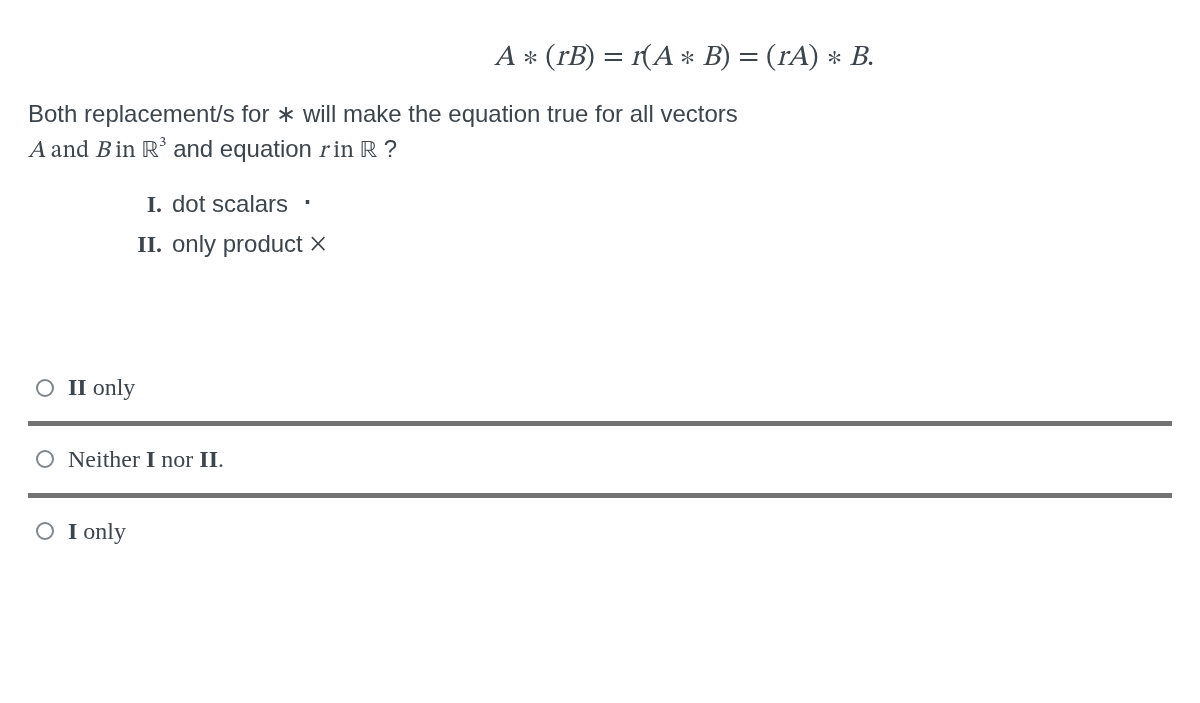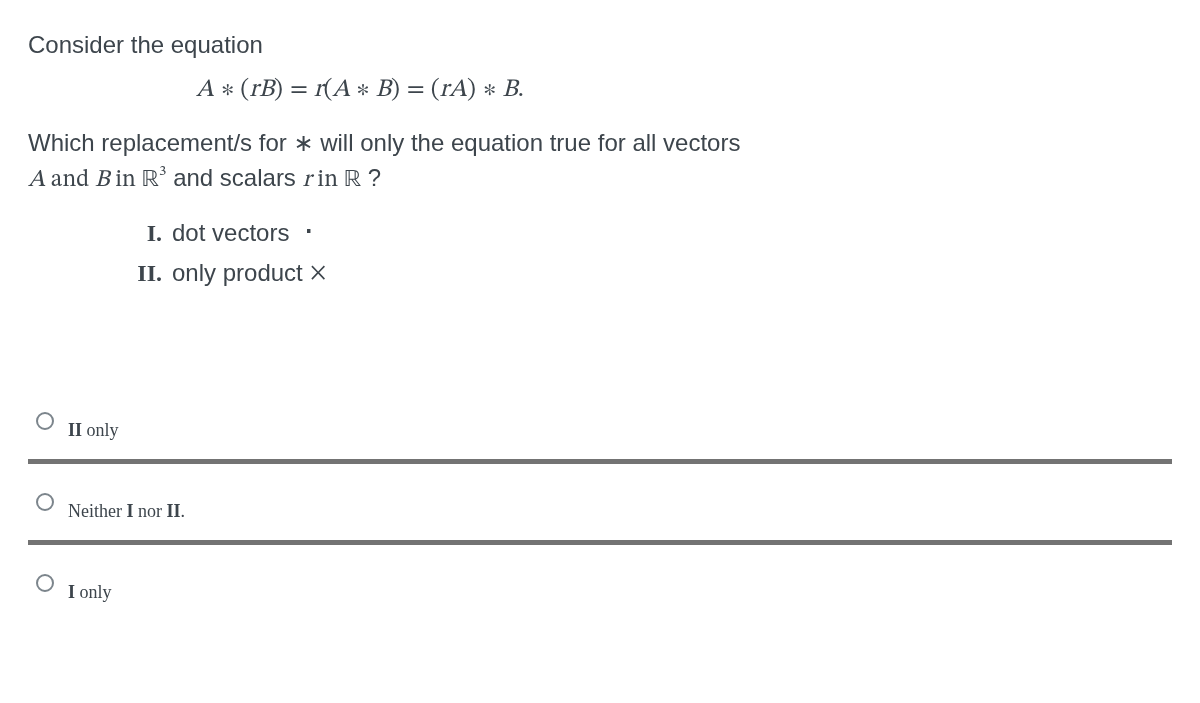--- a/index.html
+++ b/index.html
@@ -21,21 +21,22 @@
     font-family: "Cambria Math", "STIX Two Math", "Latin Modern Math", "Times New Roman", serif;
     font-style: normal;
   }
   .bb {
     font-family: "Cambria Math", "STIX Two Math", serif;
     font-style: normal;
   }
   .equation-line {
     padding-left: 168px;
     margin: 6px 0 18px 0;
-    font-size: 25px;
+    font-size: 29px;
+    text-align: center;
   }
   sup {
     font-size: 0.62em;
     vertical-align: 0.75em;
     line-height: 0;
   }
   .list {
     margin: 18px 0 0 0;
     padding-left: 100px;
   }
@@ -69,55 +70,53 @@
   .radio {
     width: 18px;
     height: 18px;
     border: 2px solid #7c858c;
     border-radius: 50%;
     flex: 0 0 auto;
     box-sizing: border-box;
   }
   .answer-text {
     font-family: "Times New Roman", serif;
-    font-size: 18px;
+    font-size: 24px;
     color: #3d454c;
-    margin-top: 18px;
   }
   .bold { font-weight: 700; }
   .roman { font-style: normal; }
   .dot-symbol { font-size: 36px; line-height: 0; position: relative; top: -4px;}
 </style>
 </head>
 <body>
 
 <div>
-  <div>Consider the equation</div>
 
   <div class="equation-line">
     <span class="math">A</span>
     <span class="math-up"> ∗ </span>
     <span class="math-up">(</span><span class="math">rB</span><span class="math-up">)</span>
     <span class="math-up"> = </span>
     <span class="math">r</span><span class="math-up">(</span><span class="math">A</span><span class="math-up"> ∗ </span><span class="math">B</span><span class="math-up">)</span>
     <span class="math-up"> = </span>
     <span class="math-up">(</span><span class="math">rA</span><span class="math-up">)</span>
     <span class="math-up"> ∗ </span>
     <span class="math">B</span><span class="math-up">.</span>
   </div>
 
   <div>
-    <span>Which replacement/s for ∗ will only the equation true for all vectors</span><br>
-    <span class="math">A</span><span class="math-up roman"> and </span><span class="math">B</span><span class="math-up roman"> in </span><span class="bb">ℝ</span><sup class="math-up">3</sup><span> and scalars  </span><span class="math">r</span><span class="math-up roman"> in </span><span class="bb">ℝ</span><span> ?</span>
+    <span>Both replacement/s for ∗ will make the equation true for all vectors</span><br>
+    <span class="math">A</span><span class="math-up roman"> and </span><span class="math">B</span><span class="math-up roman"> in </span><span class="bb">ℝ</span><sup class="math-up">3</sup><span> and equation  </span><span class="math">r</span><span class="math-up roman"> in </span><span class="bb">ℝ</span><span> ?</span>
   </div>
 
   <div class="list">
     <div class="list-row">
       <span class="list-label">I.</span>
-      <span>dot vectors</span>
+      <span>dot scalars</span>
       <span>&nbsp;&nbsp;</span>
       <span class="dot-symbol">·</span>
     </div>
     <div class="list-row">
       <span class="list-label">II.</span>
       <span>only product</span>
       <span>&nbsp;</span>
       <span class="math-up">×</span>
     </div>
   </div>

